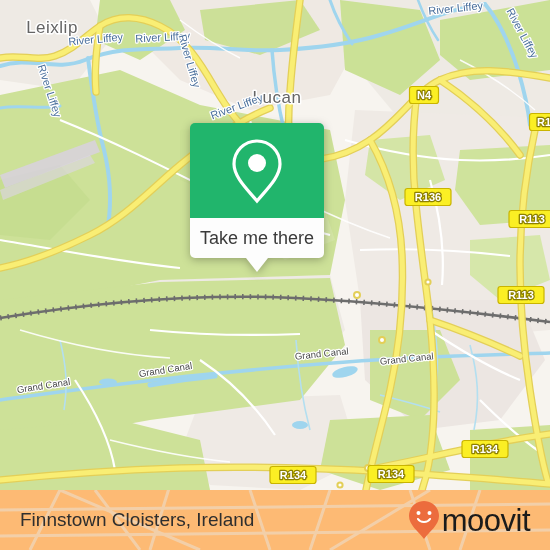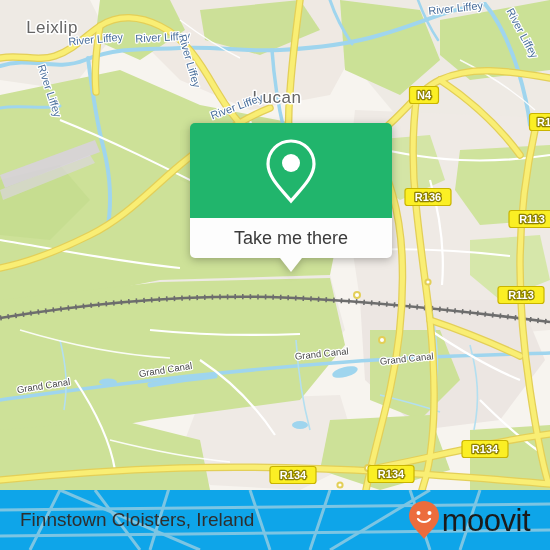--- a/index.html
+++ b/index.html
@@ -17,21 +17,21 @@
   
   #attribution{
     position:absolute;left:8px;top:470px;
     font-size:14px;color:#3a3a3a;letter-spacing:.1px;
     text-shadow:0 0 3px #fff,0 0 3px #fff,0 0 2px #fff;
     white-space:nowrap;
   }
 
   
   #popup{
-    position:absolute;left:190px;top:123px;width:202px;
+    position:absolute;left:190px;top:123px;width:134px;
     border-radius:5px;overflow:visible;
     filter:drop-shadow(0 2px 4px rgba(0,0,0,.28));
   }
   #popup-body{
     background:#21b56c;height:95px;border-radius:5px 5px 0 0;
     display:flex;align-items:center;justify-content:center;
   }
   #popup-label{
     background:#fdfdfd;height:40px;border-radius:0 0 5px 5px;
     display:flex;align-items:center;justify-content:center;
@@ -39,21 +39,21 @@
   }
   #popup-tail{
     position:absolute;left:50%;top:135px;margin-left:-11px;
     width:0;height:0;border-left:11px solid transparent;
     border-right:11px solid transparent;border-top:14px solid #fdfdfd;
   }
 
   
   #bottombar{
     position:absolute;left:0;top:490px;width:550px;height:60px;
-    background:#0ea5e9;display:flex;align-items:center;
+    background:#fdba74;display:flex;align-items:center;
     justify-content:space-between;padding:0 20px;box-sizing:border-box;
     overflow:hidden;
   }
   #bottombar-watermark{
     position:absolute;left:0;top:0;width:550px;height:60px;
     opacity:.5;pointer-events:none;
   }
   #place-title{font-size:19px;color:#2e2e2e;position:relative;z-index:2;white-space:nowrap;}
   #brand{display:flex;align-items:center;position:relative;z-index:2;}
   #brand-word{font-size:31px;color:#1b1b1b;letter-spacing:-.5px;line-height:1;margin-left:1px;font-weight:400;}

